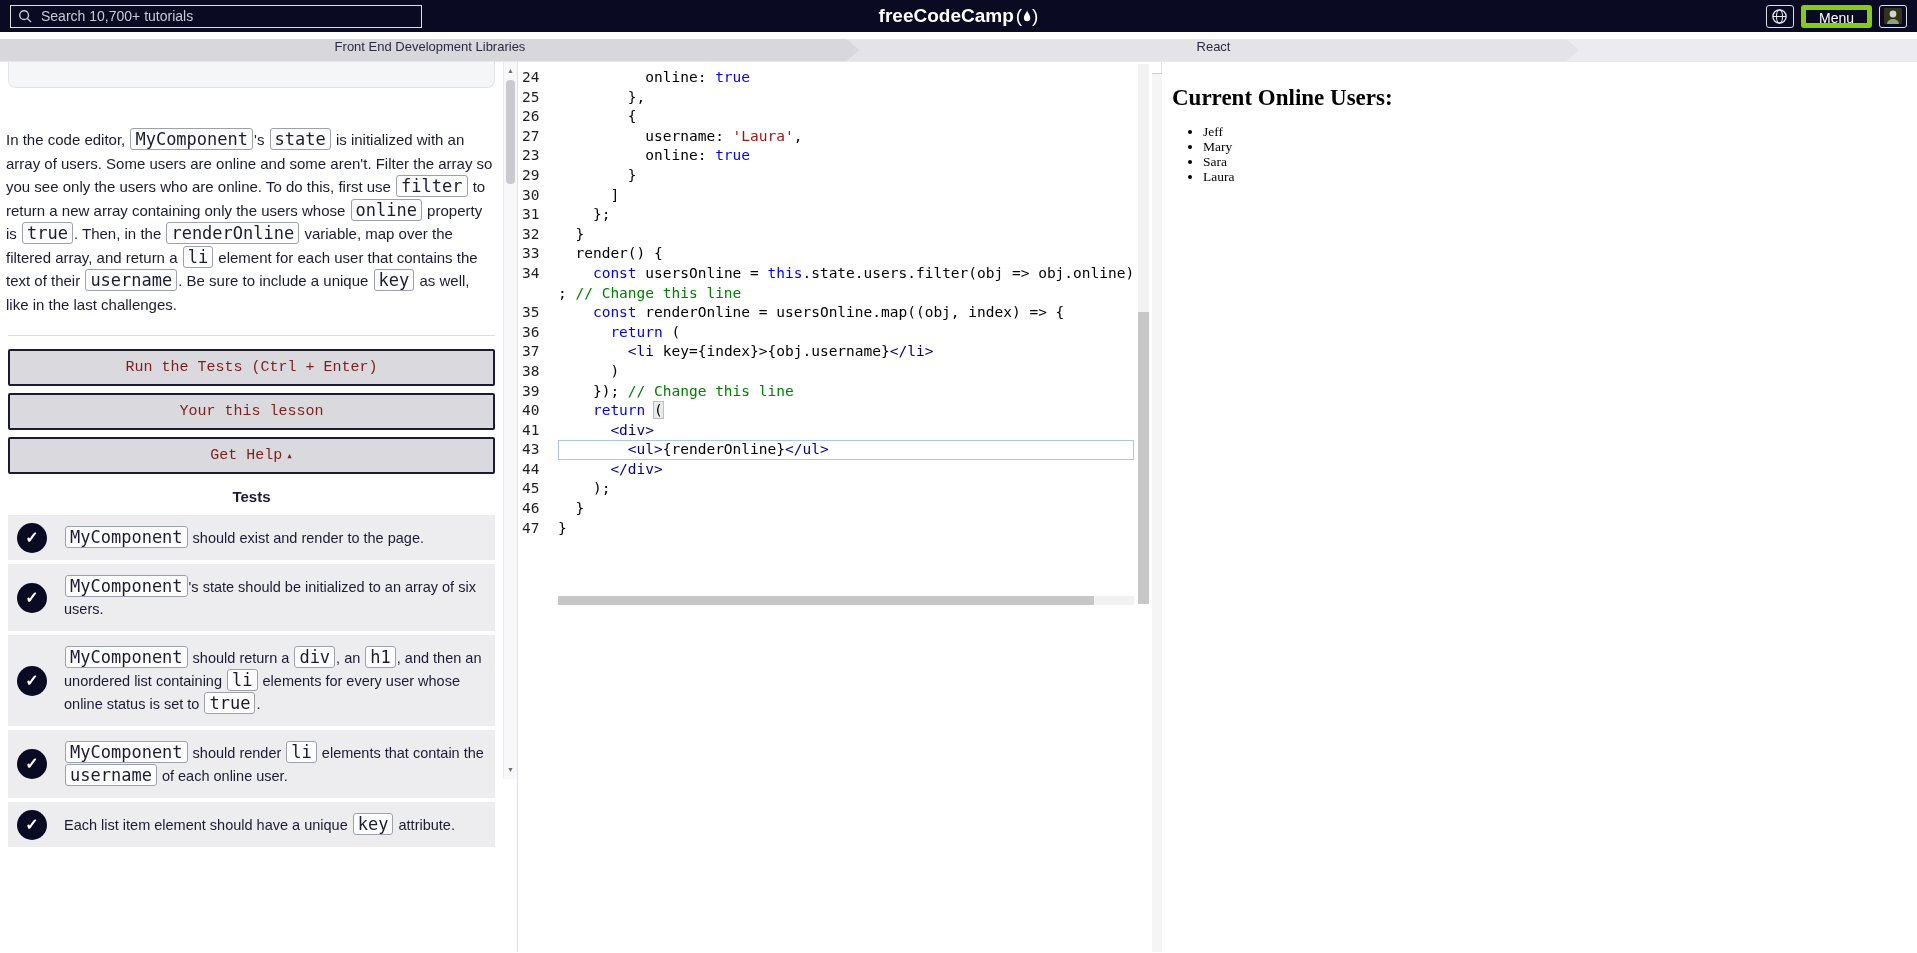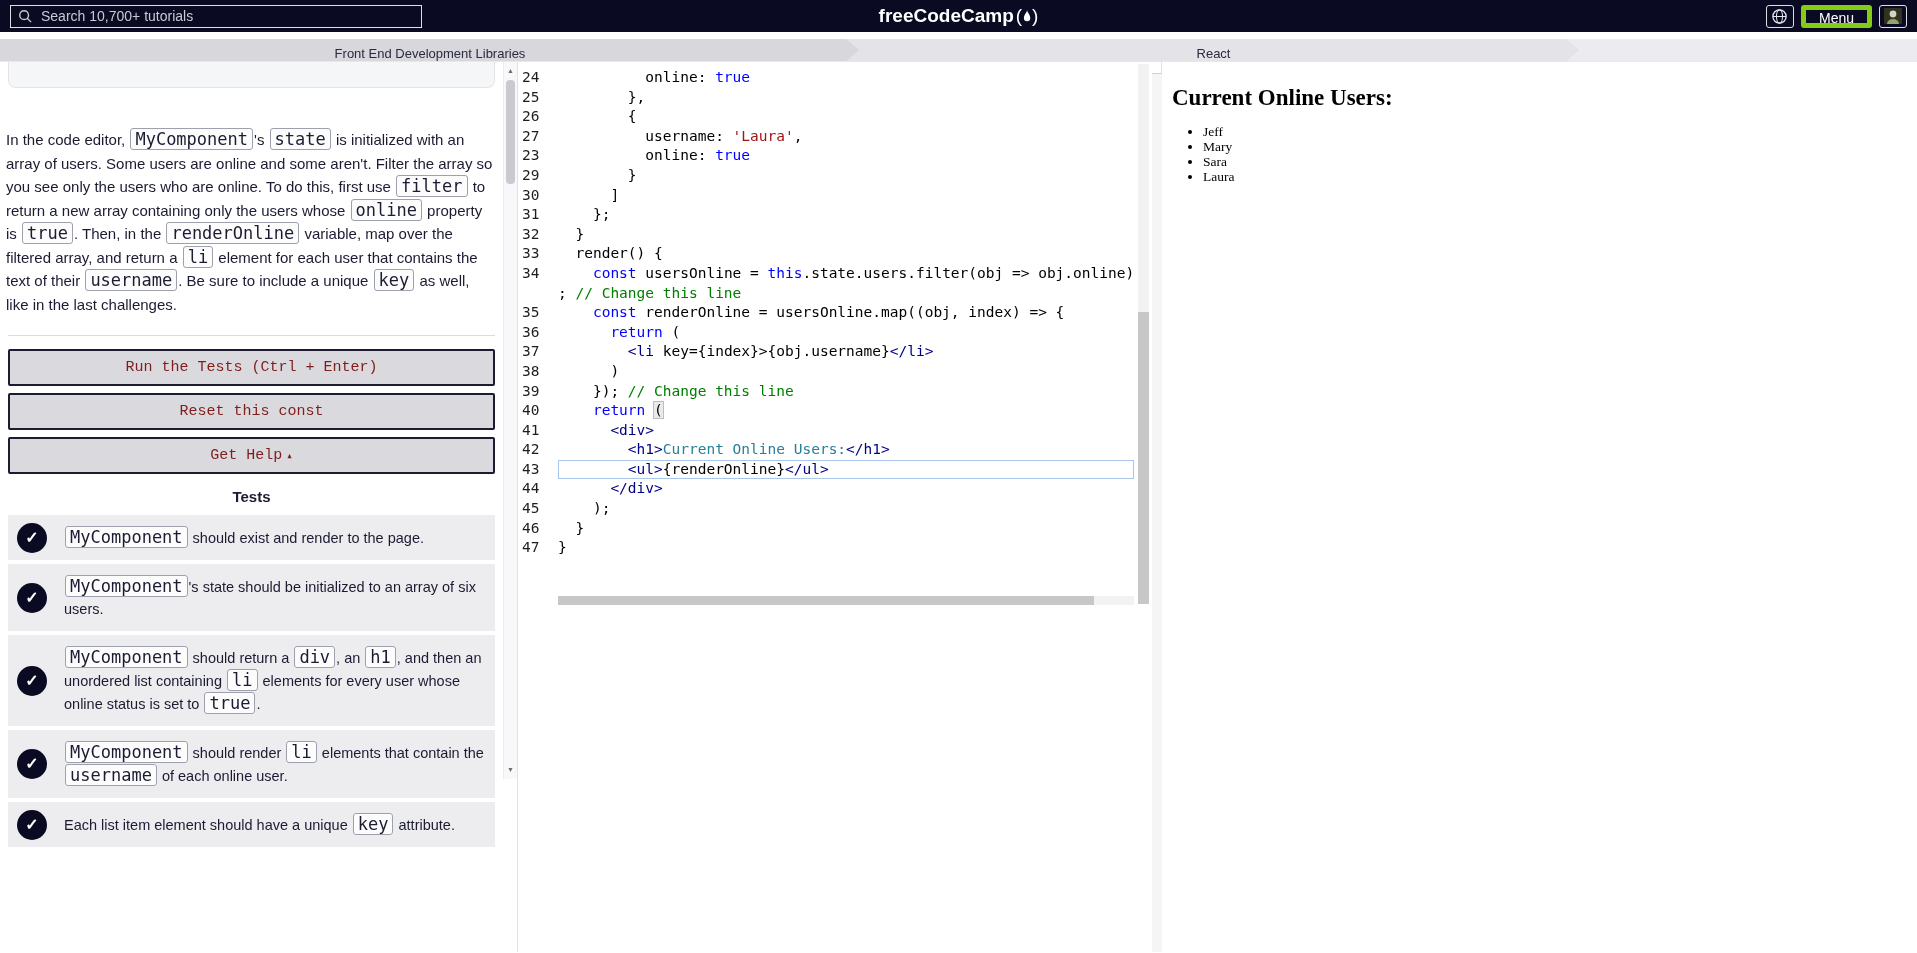--- a/index.html
+++ b/index.html
@@ -16,21 +16,21 @@
   .search-input { flex:1; background:transparent; border:none; outline:none; color:#fff; font-size:14px; font-family:"Liberation Sans",sans-serif; }
   .search-input::placeholder { color:#c9c9d4; opacity:1; }
   .logo { position:absolute; left:50%; top:50%; transform:translate(-50%,-50%); color:#fff; font-size:19px; font-weight:600; display:flex; align-items:center; cursor:pointer; }
   .logo-fn { display:flex; align-items:center; font-weight:400; margin-left:2px; font-size:19px; }
   .nav-right { margin-left:auto; display:flex; align-items:center; gap:7px; }
   .icon-btn { width:28px; height:23px; border:1px solid #dfdfe2; background:transparent; border-radius:3px; display:flex; align-items:center; justify-content:center; padding:0; cursor:pointer; }
   .menu-btn { height:23px; border:5px solid #84cc16; border-radius:3px; background:transparent; color:#fff; font-size:14px; padding:0 13px; font-family:inherit; cursor:pointer; }
 
   
   .breadcrumb { margin-top:7px; height:22px; position:relative; }
-  .crumb { position:absolute; top:0; height:22px; display:flex; align-items:flex-end; justify-content:center; font-size:13px; color:#2a2a40; text-decoration:none; cursor:pointer; }
+  .crumb { position:absolute; top:0; height:22px; display:flex; align-items:flex-start; justify-content:center; font-size:13px; color:#2a2a40; text-decoration:none; cursor:pointer; }
   .crumb-1 { left:0; width:860px; background:#d7d7dc; clip-path:polygon(0 0, calc(100% - 13px) 0, 100% 50%, calc(100% - 13px) 100%, 0 100%); }
   .crumb-2 { left:847px; width:733px; background:#e3e3e8; clip-path:polygon(0 0, calc(100% - 13px) 0, 100% 50%, calc(100% - 13px) 100%, 0 100%, 13px 50%); }
   .crumb-3 { left:1567px; width:350px; background:#ebebf0; clip-path:polygon(0 0, 100% 0, 100% 100%, 0 100%, 13px 50%); }
 
   
   .main { display:flex; height:891px; border-top:1px solid #e8e8e8; }
 
   
   .left-panel { width:517px; height:717px; position:relative; padding-right:14px; background:#fff; }
   .crop-box { height:26px; margin:0 8px; background:#f5f6f7; border:1px solid #e3e3e6; border-top:none; border-radius:0 0 8px 8px; }
@@ -132,21 +132,21 @@
     <span class="crumb crumb-3"></span>
   </nav>
 
   <main class="main">
 
     <section class="left-panel">
       <div class="crop-box"></div>
       <p class="instructions" id="instructions-text"><span>In the code editor, </span><span class="icode">MyComponent</span><span>'s </span><span class="icode">state</span><span> is initialized with an array of users. Some users are online and some aren't. Filter the array so you see only the users who are online. To do this, first use </span><span class="icode">filter</span><span> to return a new array containing only the users whose </span><span class="icode">online</span><span> property is </span><span class="icode">true</span><span>. Then, in the </span><span class="icode">renderOnline</span><span> variable, map over the filtered array, and return a </span><span class="icode">li</span><span> element for each user that contains the text of their </span><span class="icode">username</span><span>. Be sure to include a unique </span><span class="icode">key</span><span> as well, like in the last challenges.</span></p>
       <hr class="divider">
       <button class="btn">Run the Tests (Ctrl + Enter)</button>
-      <button class="btn">Reset this const</button>
+      <button class="btn">Your this lesson</button>
       <button class="btn"><span>Get Help</span><span class="caret">▴</span></button>
       <h2 class="tests-heading">Tests</h2>
       <div id="tests-list">
           <div class="test-item">
             <span class="check">✓</span>
             <p class="test-text"><span class="icode">MyComponent</span><span> should exist and render to the page.</span></p>
           </div>
           <div class="test-item">
             <span class="check">✓</span>
             <p class="test-text"><span class="icode">MyComponent</span><span>'s state should be initialized to an array of six users.</span></p>
@@ -187,21 +187,20 @@
             <div class="cl"><span class="ln">33</span><span class="cd"><span class="tok-p">  render() {</span></span></div>
             <div class="cl"><span class="ln">34</span><span class="cd"><span class="tok-p">    </span><span class="tok-k">const</span><span class="tok-p"> usersOnline = </span><span class="tok-k">this</span><span class="tok-p">.state.users.filter(obj =&gt; obj.online)</span></span></div>
             <div class="cl"><span class="ln"></span><span class="cd"><span class="tok-p">; </span><span class="tok-c">// Change this line</span></span></div>
             <div class="cl"><span class="ln">35</span><span class="cd"><span class="tok-p">    </span><span class="tok-k">const</span><span class="tok-p"> renderOnline = usersOnline.map((obj, index) =&gt; {</span></span></div>
             <div class="cl"><span class="ln">36</span><span class="cd"><span class="tok-p">      </span><span class="tok-k">return</span><span class="tok-p"> (</span></span></div>
             <div class="cl"><span class="ln">37</span><span class="cd"><span class="tok-p">        </span><span class="tok-t">&lt;li</span><span class="tok-p"> key={index}&gt;{obj.username}</span><span class="tok-t">&lt;/li&gt;</span></span></div>
             <div class="cl"><span class="ln">38</span><span class="cd"><span class="tok-p">      )</span></span></div>
             <div class="cl"><span class="ln">39</span><span class="cd"><span class="tok-p">    }); </span><span class="tok-c">// Change this line</span></span></div>
             <div class="cl"><span class="ln">40</span><span class="cd"><span class="tok-p">    </span><span class="tok-k">return</span><span class="tok-p"> </span><span class="tok-b">(</span></span></div>
             <div class="cl"><span class="ln">41</span><span class="cd"><span class="tok-p">      </span><span class="tok-t">&lt;div&gt;</span></span></div>
-            <div class="cl"><span class="ln">42</span><span class="cd"><span class="tok-p">        </span><span class="tok-t">&lt;h1&gt;</span><span class="tok-x">Current Online Users:</span><span class="tok-t">&lt;/h1&gt;</span></span></div>
             <div class="cl"><span class="ln">43</span><span class="cd hl"><span class="tok-p">        </span><span class="tok-t">&lt;ul&gt;</span><span class="tok-p">{renderOnline}</span><span class="tok-t">&lt;/ul&gt;</span></span></div>
             <div class="cl"><span class="ln">44</span><span class="cd"><span class="tok-p">      </span><span class="tok-t">&lt;/div&gt;</span></span></div>
             <div class="cl"><span class="ln">45</span><span class="cd"><span class="tok-p">    );</span></span></div>
             <div class="cl"><span class="ln">46</span><span class="cd"><span class="tok-p">  }</span></span></div>
             <div class="cl"><span class="ln">47</span><span class="cd"><span class="tok-p">}</span></span></div>
           </div>
         <div class="editor-sb-v">
             <div class="sb-thumb"></div>
           </div>
         <div class="editor-sb-h">

